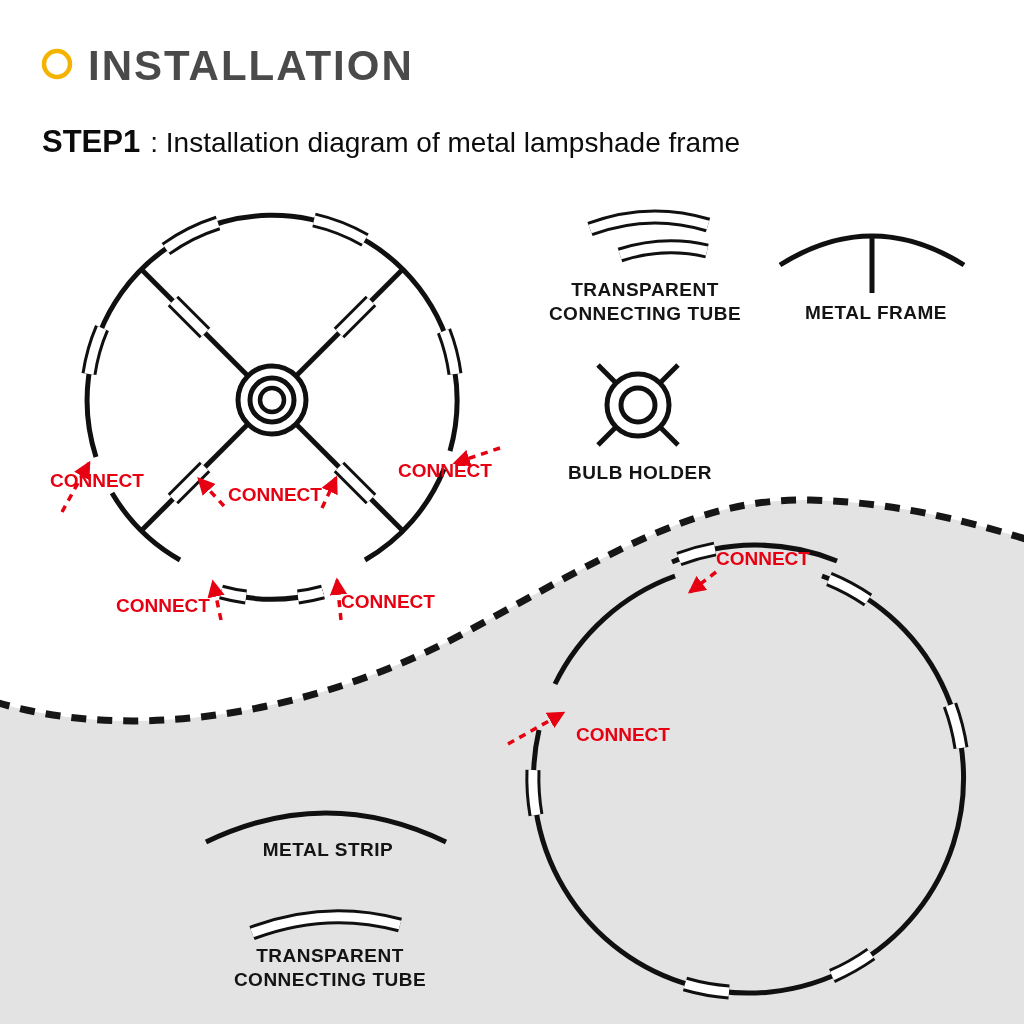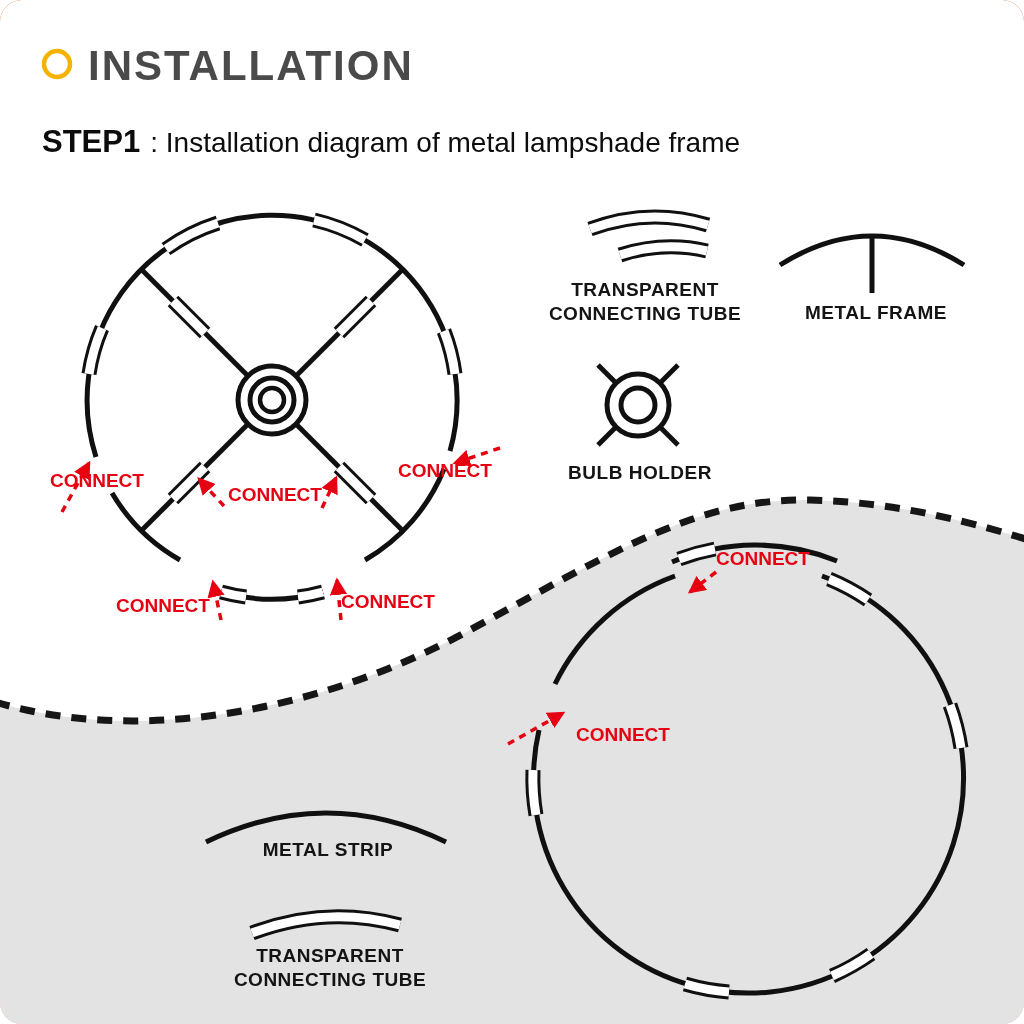--- a/index.html
+++ b/index.html
@@ -1,19 +1,18 @@
 <!DOCTYPE html>
 <html><head>
 <meta charset="utf-8">
 <style>
   html,body{margin:0;padding:0;background:#ffffff;}
   .page{
     position:relative;width:1024px;height:1024px;background:#c2410c;overflow:hidden;
     font-family:"Liberation Sans", sans-serif;
-    border-radius:22px;
   }
   svg{display:block;}
   text{font-family:"Liberation Sans", sans-serif;}
   .title{font-size:42px;font-weight:700;fill:#4a4a4a;letter-spacing:2px;}
   .step-b{font-size:31px;font-weight:700;fill:#0c0c0c;}
   .step-r{font-size:28px;font-weight:500;fill:#0c0c0c;}
   .lbl{font-size:19px;font-weight:700;fill:#141414;text-anchor:middle;letter-spacing:.5px;}
   .connect{font-size:19px;font-weight:700;fill:#e60012;}
   .frame{stroke:#101010;stroke-width:5;fill:none;}
   .tube-o{stroke:#101010;stroke-width:15;fill:none;}

